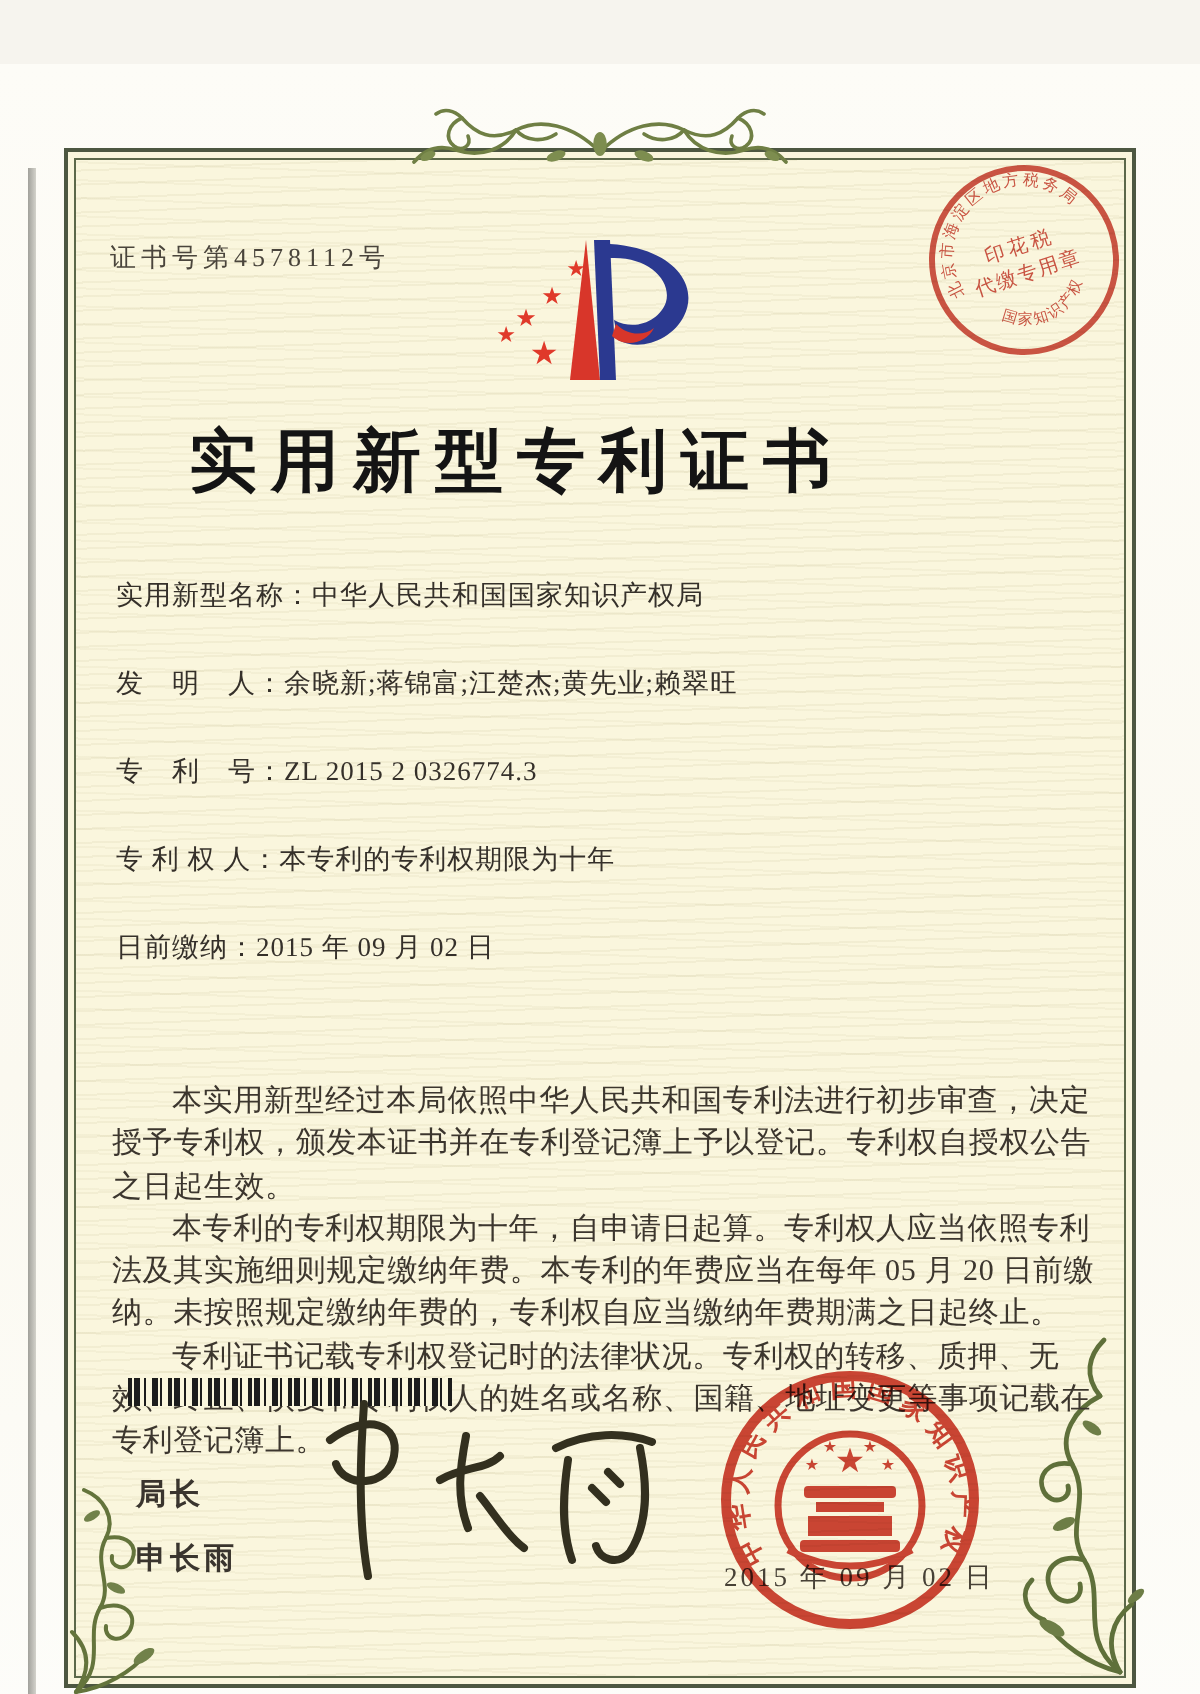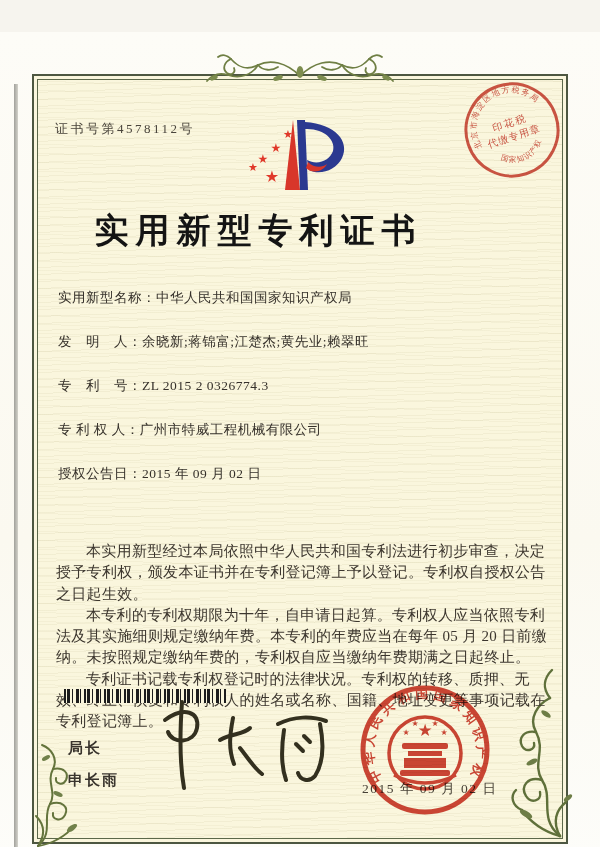--- a/index.html
+++ b/index.html
@@ -154,24 +154,24 @@
     <div class="field-row">
       <span class="field-label">发　明　人：</span>
       <span class="field-value">余晓新;蒋锦富;江楚杰;黄先业;赖翠旺</span>
     </div>
     <div class="field-row">
       <span class="field-label">专　利　号：</span>
       <span class="field-value">ZL 2015 2 0326774.3</span>
     </div>
     <div class="field-row">
       <span class="field-label">专 利 权 人：</span>
-      <span class="field-value">广州市特威工程机械有限公司</span>
-    </div>
-    <div class="field-row">
-      <span class="field-label">授权公告日：</span>
+      <span class="field-value">本专利的专利权期限为十年</span>
+    </div>
+    <div class="field-row">
+      <span class="field-label">日前缴纳：</span>
       <span class="field-value">2015 年 09 月 02 日</span>
     </div>
   </div>
 
   <div class="body-text">
     <p>本实用新型经过本局依照中华人民共和国专利法进行初步审查，决定授予专利权，颁发本证书并在专利登记簿上予以登记。专利权自授权公告之日起生效。</p>
     <p>本专利的专利权期限为十年，自申请日起算。专利权人应当依照专利法及其实施细则规定缴纳年费。本专利的年费应当在每年 05 月 20 日前缴纳。未按照规定缴纳年费的，专利权自应当缴纳年费期满之日起终止。</p>
     <p>专利证书记载专利权登记时的法律状况。专利权的转移、质押、无效、终止、恢复和专利权人的姓名或名称、国籍、地址变更等事项记载在专利登记簿上。</p>
   </div>
 

